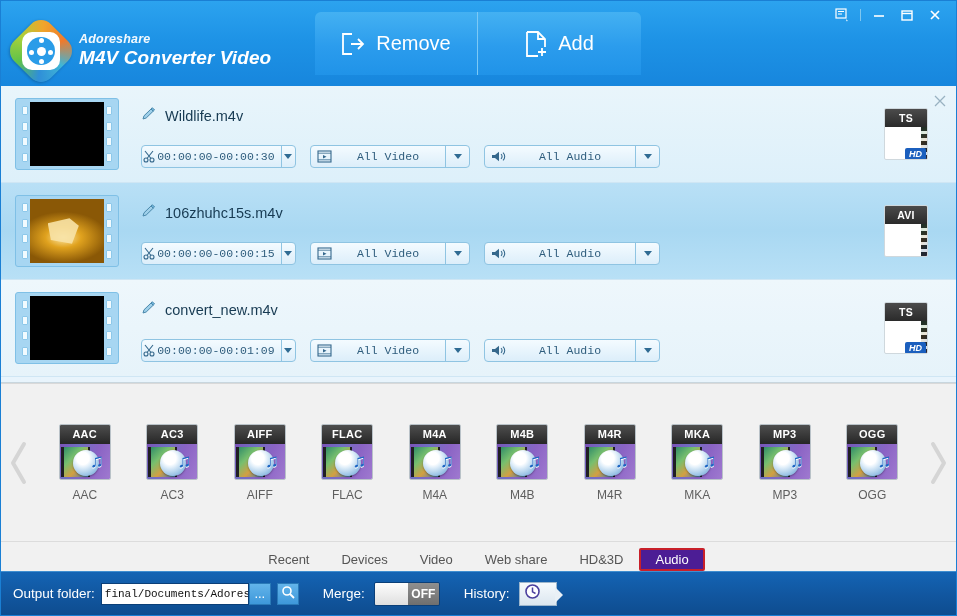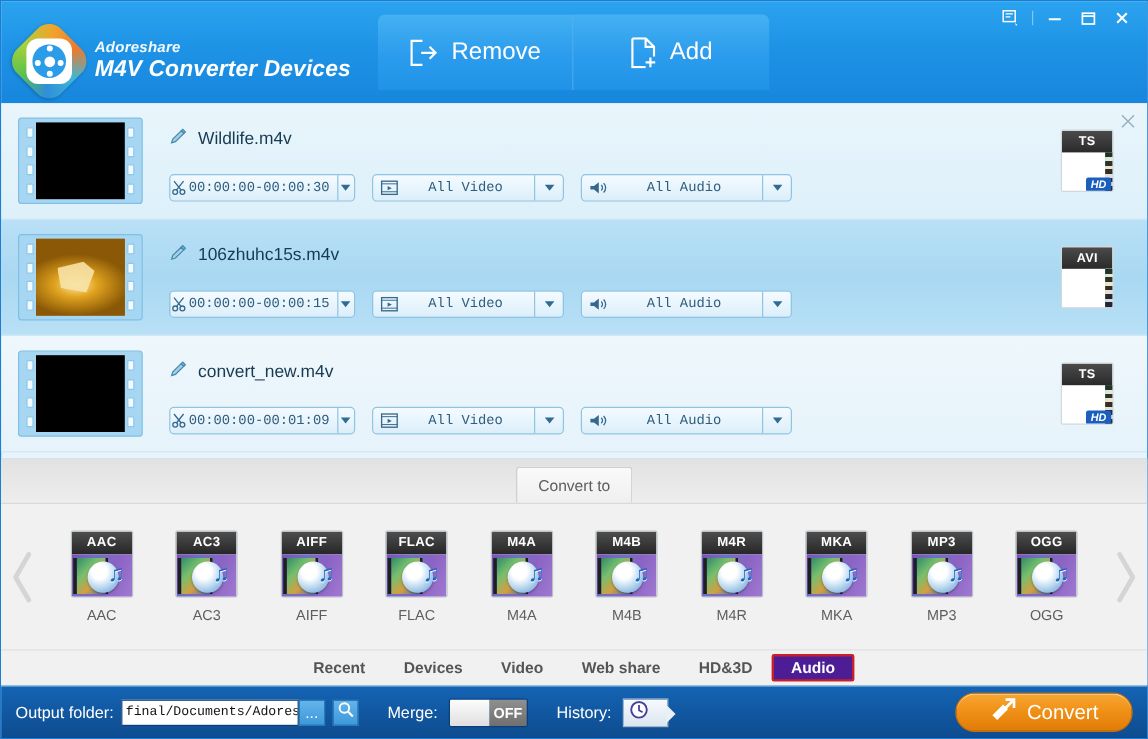--- a/index.html
+++ b/index.html
@@ -222,22 +222,22 @@
     box-shadow: 0 1px 2px rgba(0,0,0,.35);
   }
   .fmticon .note {
     position: absolute; right: 6px; top: 7px; width: 14px; height: 19px;
     color: #1c66c4; font-size: 19px; line-height: 19px; text-shadow: 0 1px 0 #fff;
   }
   .fmtlabel { margin-top: 8px; font-size: 12px; color: #5e5e5e; }
 
   
   .cattabs {
-    height: 30px; flex: 0 0 30px; display: flex; align-items: center; justify-content: center;
-    gap: 0; background: #f1f1f1; border-top: 1px solid #dcdcdc; font-weight: bold;
+    height: 30px; flex: 0 0 30px; display: flex; align-items: flex-end; justify-content: center;
+    gap: 0; background: #f1f1f1; border-top: 1px solid #dcdcdc;
   }
   .cattab {
     padding: 3px 16px; font-size: 13px; color: #555; cursor: pointer;
     line-height: 17px;
   }
   .cattab.active {
     background: #4c1d95; color: #fff; border: 2px solid #c8202a; border-radius: 2px;
     padding: 1px 14px;
   }
 
@@ -304,21 +304,21 @@
         <div class="logo-inner">
           <div class="logo-disc"></div>
           <span class="logo-dot" style="left:7px;top:18px"></span>
           <span class="logo-dot" style="right:7px;top:18px"></span>
           <span class="logo-dot" style="left:17px;top:6px"></span>
           <span class="logo-dot" style="left:17px;bottom:6px"></span>
         </div>
       </div>
       <div class="brand-text">
         <div class="brand-top">Adoreshare</div>
-        <div class="brand-main">M4V Converter Devices</div>
+        <div class="brand-main">M4V Converter Video</div>
       </div>
     </div>
 
     <div class="tabs-top">
       <div class="toptab">
         <span>
           <svg width="25" height="24" viewBox="0 0 25 24">
             <path d="M11 2H2v20h9" fill="none" stroke="#fff" stroke-width="1.8"></path>
             <path d="M10 12h12M17 7l5 5-5 5" fill="none" stroke="#fff" stroke-width="1.8"></path>
           </svg>
@@ -595,23 +595,20 @@
         <div class="cap">TS</div>
         <div class="body">
             <span class="disc"></span>
           <span class="hd">HD</span>
         </div>
       </div>
     </div>
   </div>
 
   <div class="convsec">
-    <div class="convtab-bar">
-      <div class="convtab">Convert to</div>
-    </div>
 
     <div class="fmtstrip">
       <div class="arrow">
         <svg width="22" height="46" viewBox="0 0 22 46">
           <path d="M16 4L5 23l11 19" fill="none" stroke="#d5d5d5" stroke-width="4" stroke-linecap="round" stroke-linejoin="round"></path>
         </svg>
       </div>
 
       <div class="fmtitems">
         <div class="fmtitem">
@@ -757,25 +754,15 @@
     <span class="blabel">History:</span>
     <div class="histbtn">
       <span>
         <svg width="17" height="17" viewBox="0 0 17 17">
           <circle cx="8.5" cy="8.5" r="6.5" fill="#fff" stroke="#4b3f9e" stroke-width="1.6"></circle>
           <path d="M8.5 4.5v4.3l3 1.7" fill="none" stroke="#4b3f9e" stroke-width="1.5"></path>
         </svg>
       </span>
     </div>
 
-    <div class="convertbtn">
-      <span>
-        <svg width="22" height="20" viewBox="0 0 22 20">
-          <path d="M2 15l9-9 4 4-9 9z" fill="#fff"></path>
-          <path d="M13 2h7v7" fill="none" stroke="#fff" stroke-width="2.2"></path>
-          <path d="M19 3l-6 6" stroke="#fff" stroke-width="2.2"></path>
-        </svg>
-      </span>
-      <span>Convert</span>
-    </div>
   </div>
 
 </div>
 
 </body></html>

